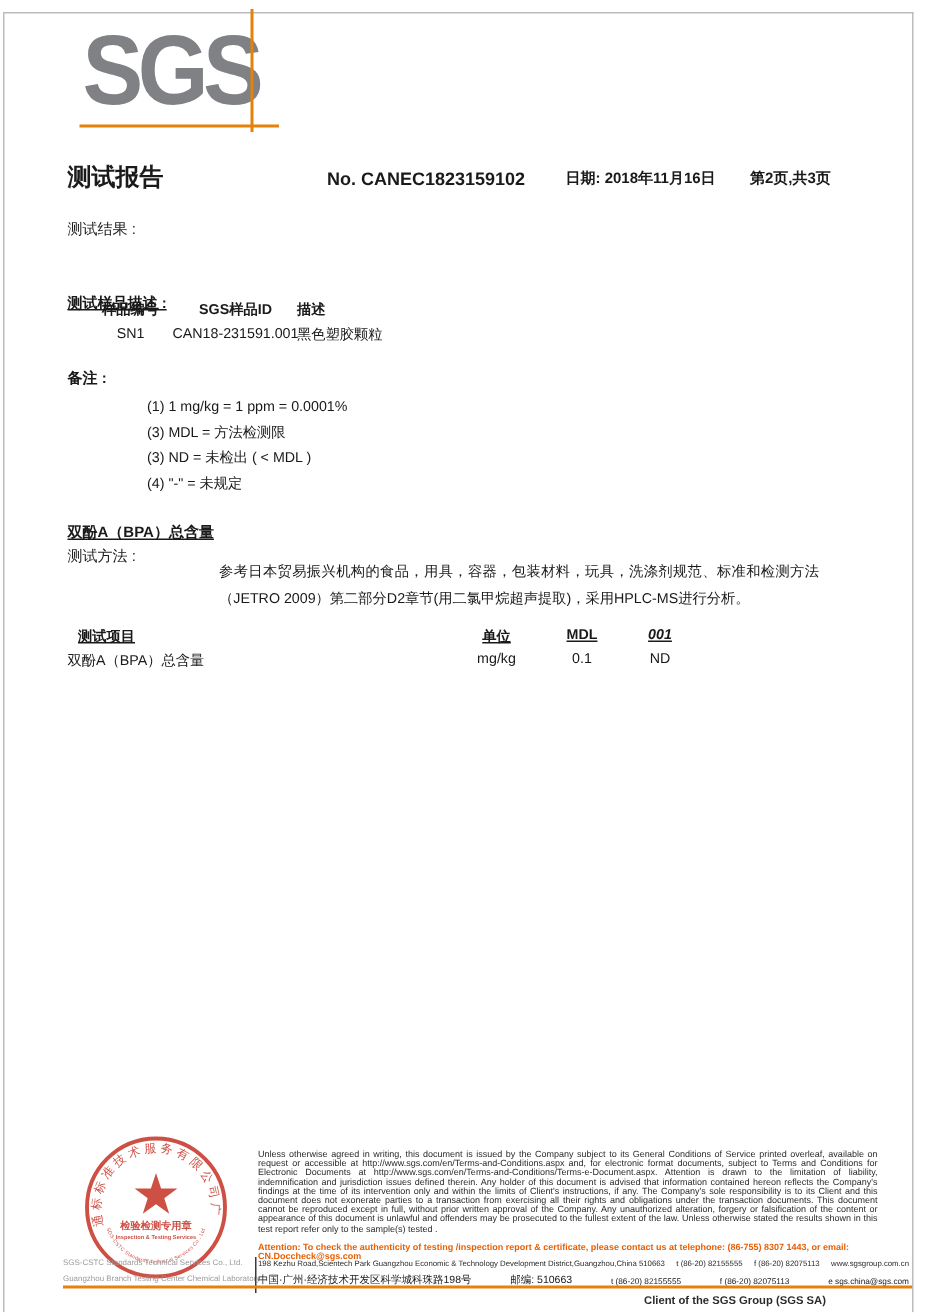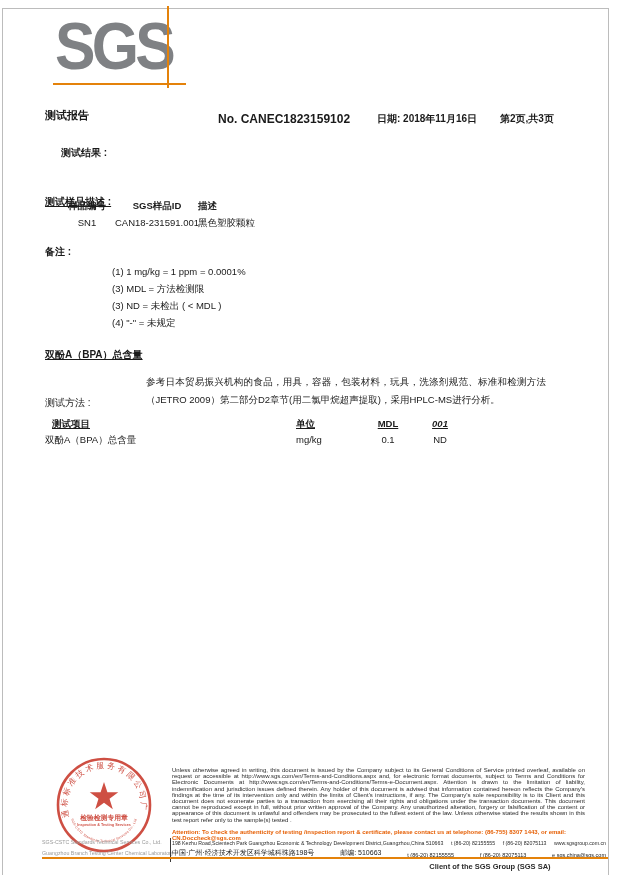--- a/index.html
+++ b/index.html
@@ -10,52 +10,52 @@
                  border:1px solid #bcbcbc; border-bottom:none; pointer-events:none; }
 
   
   .logo-wrap { position:absolute; left:53px; top:22px; width:150px; height:70px; }
   .logo-text { position:absolute; left:2px; top:-14px; font-size:66px; font-weight:bold;
                letter-spacing:-4px; color:#7f8184; transform:scaleX(.92); transform-origin:left; }
   .logo-hline { position:absolute; left:0; top:61px; width:133px; height:2px; background:#e4820a; }
   .logo-vline { position:absolute; left:114px; top:-16px; width:2px; height:82px; background:#e4820a; }
 
   
-  .title { position:absolute; left:45px; top:108px; font-size:11px; font-weight:bold; }
+  .title { position:absolute; left:45px; top:108px; font-size:16px; font-weight:bold; }
   .report-no { position:absolute; left:218px; top:112px; font-size:12px; font-weight:700; }
   .report-date { position:absolute; left:377px; top:112px; font-size:10px; font-weight:700; }
   .report-pages { position:absolute; left:500px; top:112px; font-size:10px; font-weight:700; }
 
-  .results-label { position:absolute; left:61px; top:146px; font-size:10px; font-weight:bold; }
+  .results-label { position:absolute; left:45px; top:146px; font-size:10px; font-weight:normal; }
   .sample-heading { position:absolute; left:45px; top:177px; font-size:10px; font-weight:bold; text-decoration:underline;margin-top:18px; }
 
   
   .sd-row { position:absolute; left:0; width:619px; font-size:9.5px; }
   .sd-head { top:200px; font-weight:bold; }
   .sd-data { top:217px; }
   .sd-row span { position:absolute; white-space:nowrap; }
   .sd-c1 { left:60px; width:54px; text-align:center; }
   .sd-c2 { left:112px; width:90px; text-align:center; }
   .sd-c3 { left:198px; }
 
   .remarks-heading { position:absolute; left:45px; top:245px; font-size:10px; font-weight:bold; }
-  .remarks-list { position:absolute; left:98px; top:263px; font-size:9.5px; line-height:17px; list-style:none;margin-left:14px; }
+  .remarks-list { position:absolute; left:98px; top:263px; font-size:9.5px; line-height:17px; list-style:none; }
 
   .bpa-heading { position:absolute; left:45px; top:348px; font-size:10px; font-weight:bold; text-decoration:underline; }
-  .method-label { position:absolute; left:45px; top:396px; font-size:10px; }
+  .method-label { position:absolute; left:45px; top:364px; font-size:10px; }
   .method-text { position:absolute; left:122px; top:373px; width:400px; font-size:9.5px; line-height:18px; text-align:justify;margin-left:24px; }
 
   
   .rt-row { position:absolute; left:0; width:619px; font-size:9.5px; }
   .rt-head { top:418px; font-weight:bold; }
   .rt-data { top:434px; }
   .rt-row span { position:absolute; white-space:nowrap; }
   .rt-h1 { left:52px; text-decoration:underline; }
   .rt-c1 { left:45px; }
-  .rt-c2 { left:296px; width:44px; }
+  .rt-c2 { left:309px; width:44px; text-align:center; }
   .rt-c3 { left:366px; width:44px; text-align:center; }
   .rt-c4 { left:418px; width:44px; text-align:center; }
   .rt-head .rt-c2, .rt-head .rt-c3 { text-decoration:underline; }
   .rt-head .rt-c4 { text-decoration:underline; font-style:italic; }
 
   
   .stamp { position:absolute; left:54px; top:755px; width:100px; height:100px; opacity:.88; }
   .company-lines { position:absolute; left:42px; top:837px; font-size:5.3px; line-height:10.5px;
                    color:#9b9b9b; white-space:nowrap; }
   .v-divider { position:absolute; left:170px; top:838px; width:1px; height:24px; background:#3a3a3a; }

